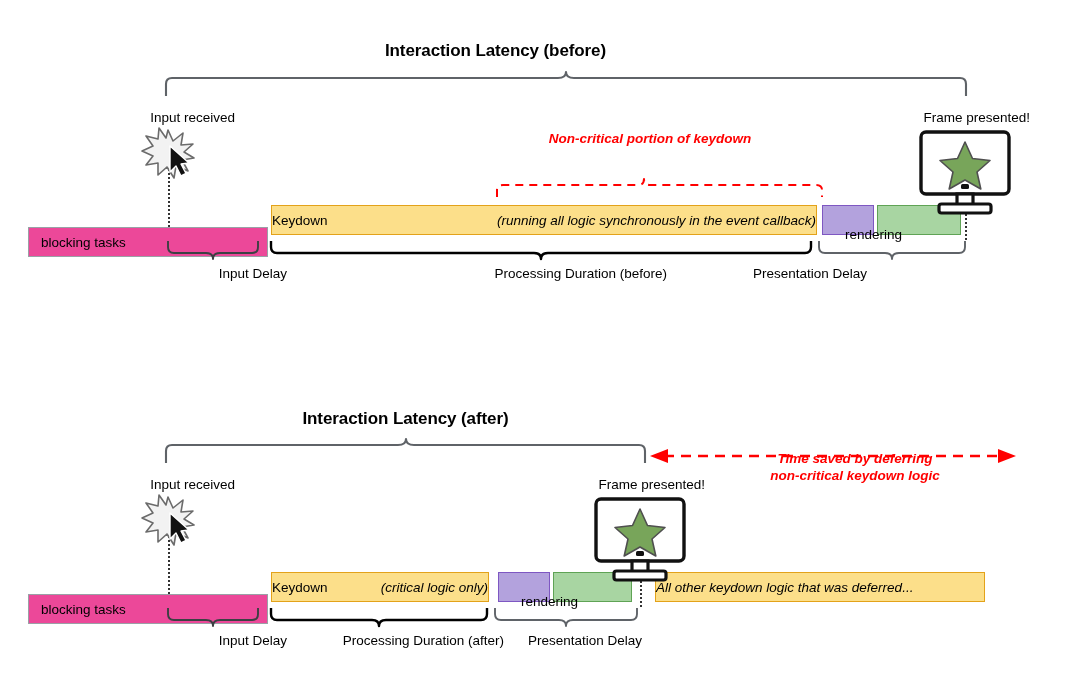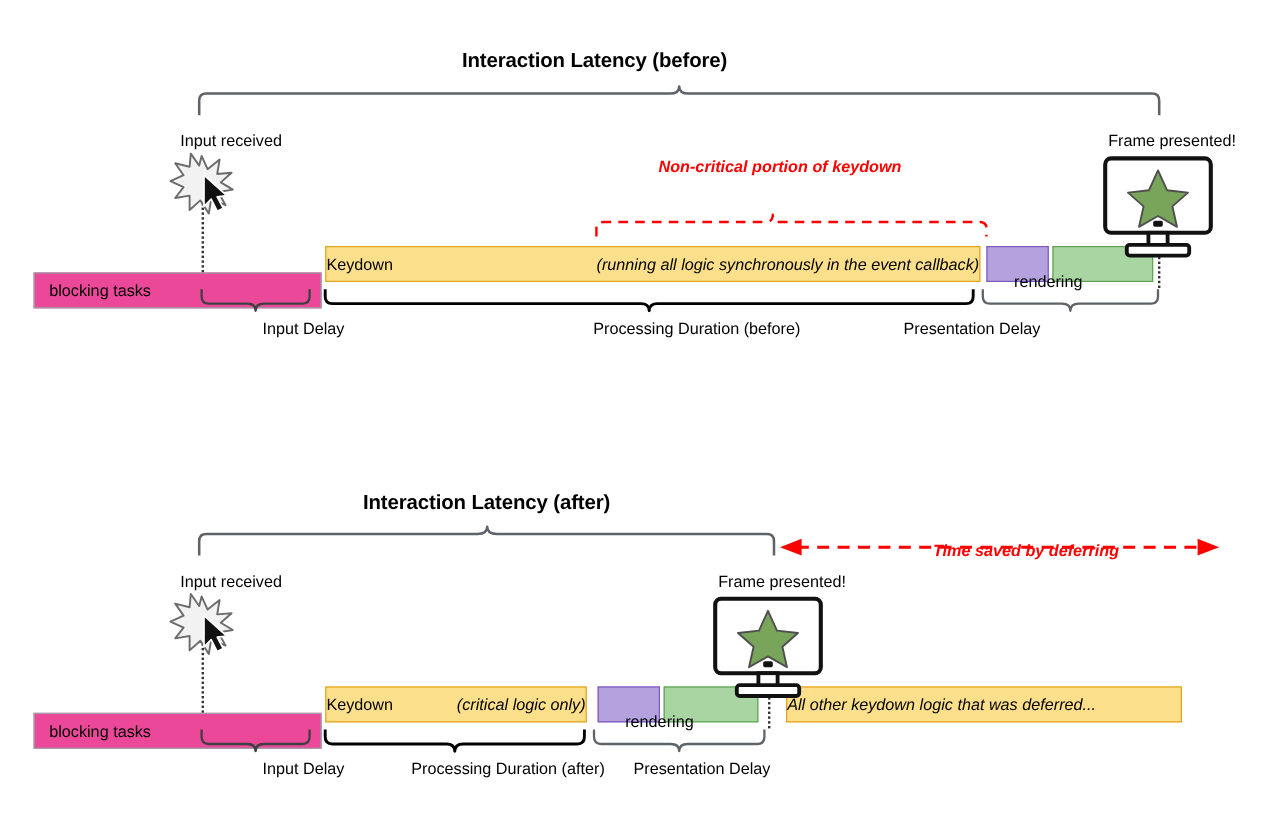--- a/index.html
+++ b/index.html
@@ -135,20 +135,21 @@
 <div class="abs section-label" style="left:157px; top:266px; width:130px;">Input Delay</div>
 
 <div class="abs section-label" style="left:421px; top:266px; width:246px;">Processing Duration (before)</div>
 
 <div class="abs section-label" style="left:725px; top:266px; width:142px;">Presentation Delay</div>
 
 <div class="abs diagram-title" style="left:0; top:409px; width:811px;">Interaction Latency (after)</div>
 
 <div class="abs red-note" style="left:690px; top:422px; width:330px;margin-top:28px;">
   <div>Time saved by deferring</div>
+  <div>non-critical keydown logic</div>
 </div>
 
 <div class="abs small-label" style="left:105px; top:477px; width:130px;">Input received</div>
 
 <div class="abs small-label" style="left:575px; top:477px; width:130px;">Frame presented!</div>
 
 <div class="dotted-v" style="left:168px; top:517px; height:85px;"></div>
 <div class="dotted-v" style="left:640px; top:562px; height:45px;"></div>
 
 <div class="bar bar-blocking" style="left:28px; top:572px; width:240px; height:30px; justify-content:flex-start; padding-left:12px;">

